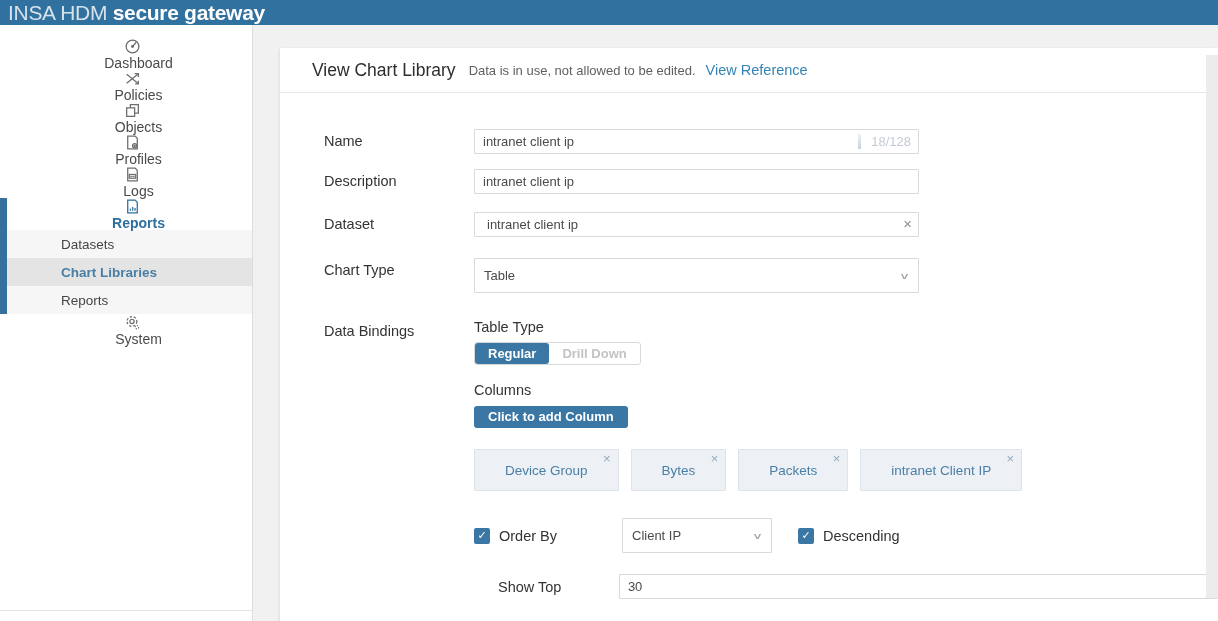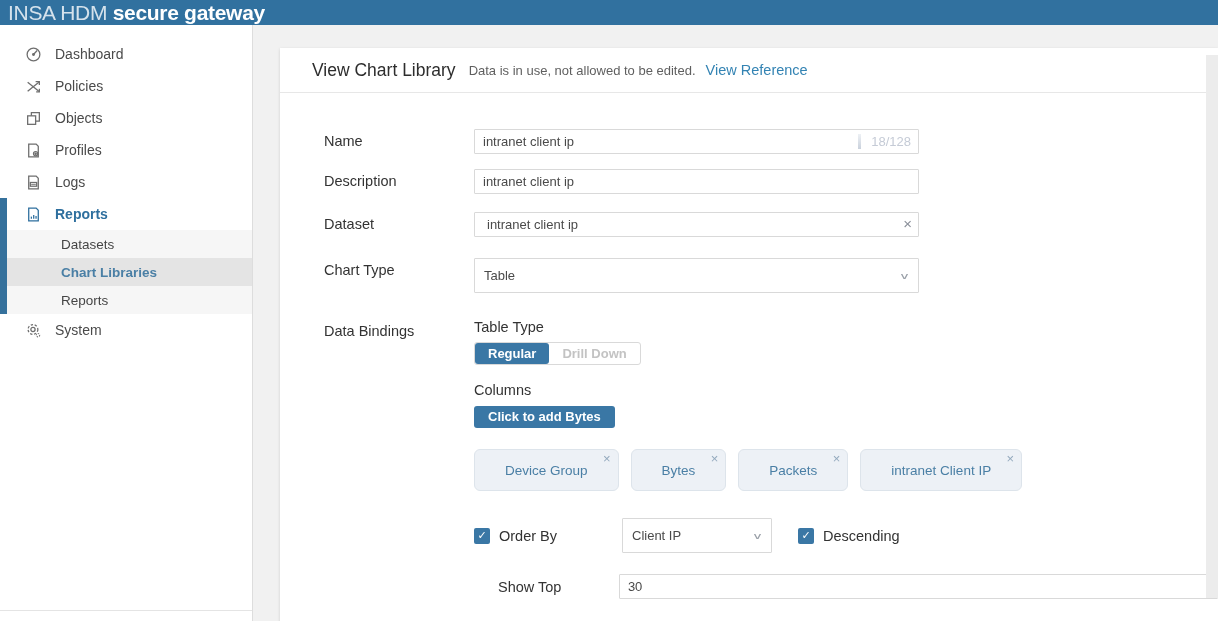--- a/index.html
+++ b/index.html
@@ -8,21 +8,21 @@
 
   
   .app-header { position:absolute; top:0; left:0; right:0; height:25px; background:#31719f; display:flex; align-items:center; padding-left:8px; overflow:hidden; }
   .brand { white-space:nowrap; font-size:21px; line-height:25px; color:#fff; letter-spacing:-0.3px; }
   .brand-light { font-weight:400; color:rgba(255,255,255,0.8); }
   .brand-bold { font-weight:700; }
 
   
   .sidebar { position:absolute; top:25px; left:0; bottom:0; width:253px; background:#fff; border-right:1px solid #ddd; padding-top:13px; }
   .sidebar::after { content:""; position:absolute; left:0; right:0; bottom:10px; height:1px; background:#e4e4e4; }
-  .nav-item { height:32px; display:flex; align-items:center; padding-left:25px; cursor:pointer; color:#4a4a4a; font-size:14px; }
+  .nav-item { height:32px; display:flex; align-items:center; padding-left:25px; cursor:pointer; color:#4a4a4a; font-size:14px;flex-direction:column; }
   .nav-item .nav-ico { width:17px; height:17px; margin-right:13px; color:#6e6e6e; flex:none; display:flex; align-items:center; }
   .nav-item.active { color:#2e6f9e; font-weight:700; }
   .nav-item.active .nav-ico { color:#2e6f9e; }
   .nav-group { position:relative; }
   .nav-group::before { content:""; position:absolute; left:0; top:0; bottom:0; width:7px; background:#35719c; z-index:2; }
   .sub-item { height:28px; display:flex; align-items:center; padding-left:61px; font-size:13.5px; color:#454545; background:#f6f6f6; cursor:pointer; }
   .sub-item.active { background:#e4e4e4; color:#4a7fa5; font-weight:700; }
 
   
   .main { position:absolute; top:25px; left:254px; right:0; bottom:0; background:#f1f1f1; }
@@ -53,21 +53,21 @@
   .sub-label { font-size:14.5px; color:#333; }
   .toggle { display:inline-flex; border:1px solid #d9d9d9; border-radius:3px; margin-top:7px; background:#fff; }
   .seg { font-size:13px; font-weight:700; padding:2px 13px; line-height:17px; cursor:pointer; border-radius:3px; }
   .seg.on { background:#3a77a5; color:#fff; }
   .seg.off { color:#c3c3c3; }
 
   .columns-label { margin-top:17px; }
   .add-col-btn { display:inline-block; margin-top:8px; background:#3a77a5; color:#fff; font-size:13px; font-weight:700; padding:3px 14px; border-radius:3px; line-height:16px; cursor:pointer; }
 
   .chips { display:flex; gap:12px; margin-top:21px; }
-  .chip { position:relative; background:#edf1f6; border:1px solid #dde4eb; border-radius:6px; height:42px; display:flex; align-items:center; justify-content:center; padding:0 30px; color:#4a7fa5; font-size:13.5px; cursor:pointer; }
+  .chip { position:relative; background:#edf1f6; border:1px solid #dde4eb; border-radius:1px; height:42px; display:flex; align-items:center; justify-content:center; padding:0 30px; color:#4a7fa5; font-size:13.5px; cursor:pointer; }
   .chip-x { position:absolute; top:1px; right:7px; font-size:13px; color:#93a9bd; cursor:pointer; }
 
   .order-row { display:flex; align-items:center; margin-top:27px; font-size:14.5px; color:#333; }
   .cb { width:16px; height:16px; background:#3a77a5; border-radius:2px; color:#fff; font-size:11px; display:inline-flex; align-items:center; justify-content:center; cursor:pointer; flex:none; }
   .order-label { margin-left:9px; width:123px; }
   .order-select { width:150px; }
   .desc-cb { margin-left:26px; }
   .desc-label { margin-left:9px; }
 
   .showtop-row { display:flex; align-items:center; margin-top:21px; font-size:14.5px; color:#333; }
@@ -220,21 +220,21 @@
         <div class="frow-label">Data Bindings</div>
         <div class="stack-control">
 
           <div class="sub-label">Table Type</div>
           <div class="toggle">
             <span class="seg on">Regular</span>
             <span class="seg off">Drill Down</span>
           </div>
 
           <div class="sub-label columns-label">Columns</div>
-          <span class="add-col-btn">Click to add Bytes</span>
+          <span class="add-col-btn">Click to add Column</span>
 
           <div class="chips">
             <div class="chip">
               <span>Device Group</span>
               <span class="chip-x">×</span>
             </div>
             <div class="chip">
               <span>Bytes</span>
               <span class="chip-x">×</span>
             </div>

